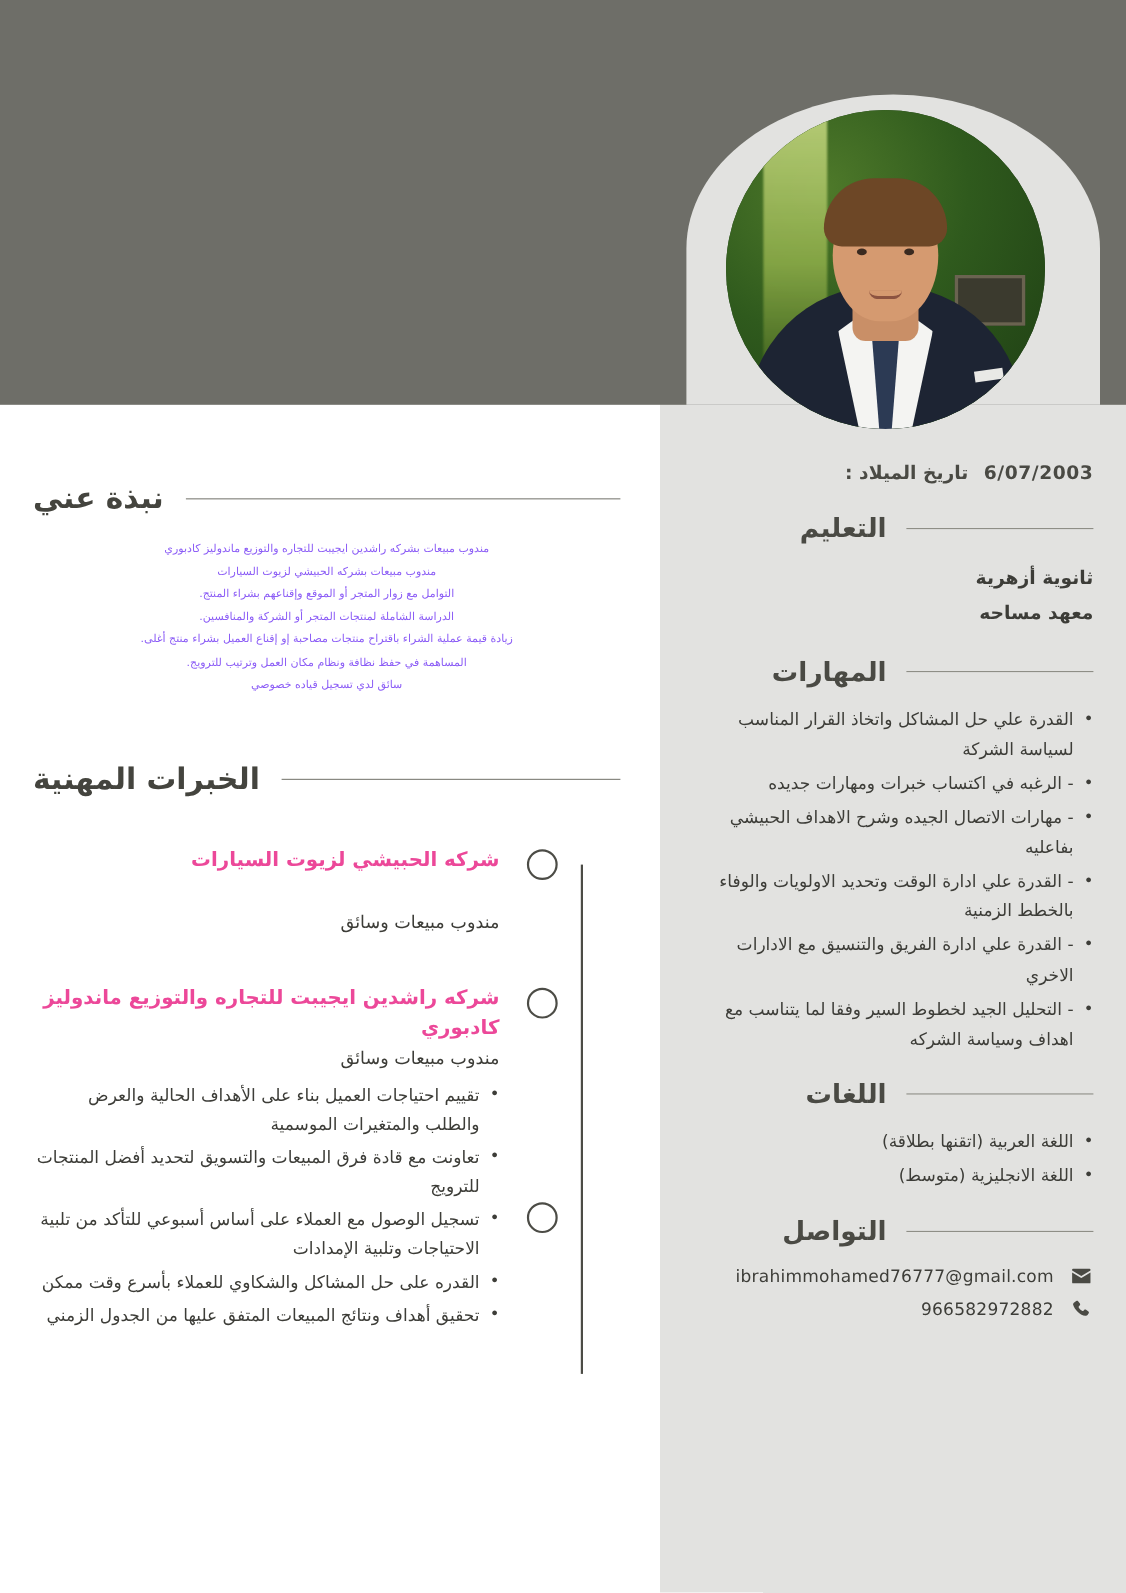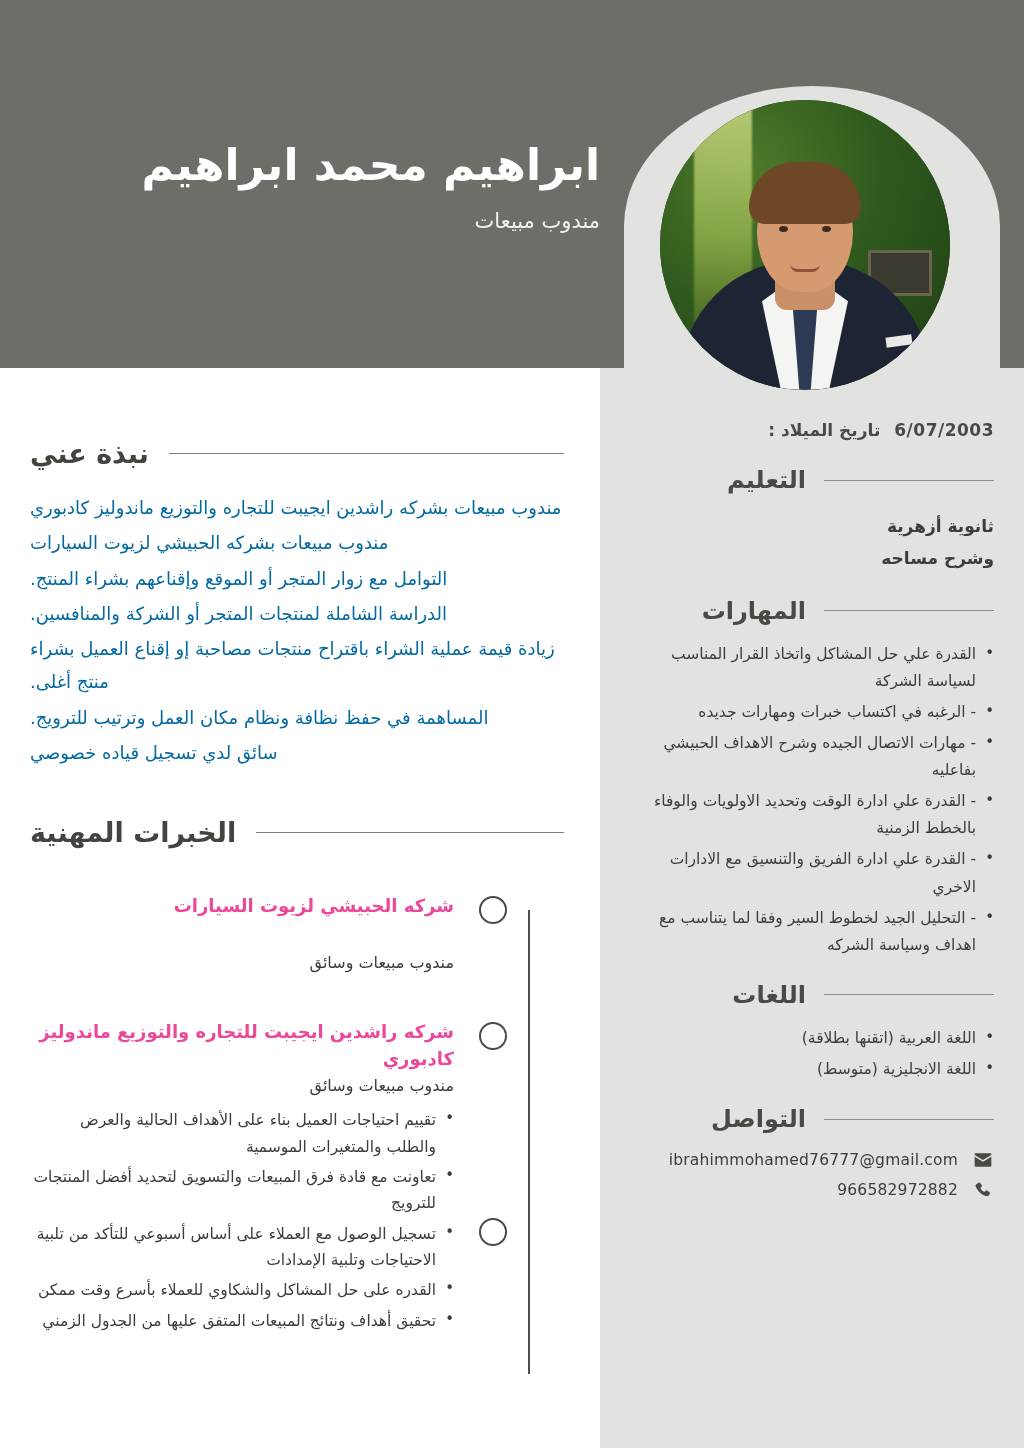--- a/index.html
+++ b/index.html
@@ -290,24 +290,24 @@
     white-space: nowrap;
   }
   .l-sec-head .rule {
     flex: 1;
     height: 1px;
     background: #7d7d75;
   }
 
   .about {
     padding: 22px 36px 0 30px;
-    font-size: 18px;
+    font-size: 10px;
     line-height: 1.85;
-    text-align: left;
-    color: #0369a1;
+    text-align: center;
+    color: #8b5cf6;
   }
   .about p { margin-bottom: 2px; }
 
   
   .timeline {
     position: relative;
     margin-top: 44px;
     padding: 0 36px 40px 30px;
   }
   .tl-line {
@@ -356,24 +356,20 @@
 </style>
 </head>
 <body>
 
 <div class="page">
 
   <div class="right-col"></div>
   <div class="header-band"></div>
   <div class="arch"></div>
 
-  <div class="header-text">
-    <div class="name">ابراهيم محمد ابراهيم</div>
-    <div class="job-title">مندوب مبيعات</div>
-  </div>
 
   <div class="photo-wrap">
     <div class="ph-bg"></div>
     <div class="ph-light"></div>
     <div class="ph-frame"></div>
     <div class="ph-suit"></div>
     <div class="ph-shirt"></div>
     <div class="ph-tie"></div>
     <div class="ph-pocket"></div>
     <div class="ph-neck"></div>
@@ -389,21 +385,21 @@
     <div class="dob-row">
       <span class="val">6/07/2003</span>
       <span class="lbl">تاريخ الميلاد  :</span>
     </div>
 
     <div class="sec-head">
       <span class="rule"></span>
       <h2>التعليم</h2>
     </div>
     <div class="edu-line">ثانوية أزهرية</div>
-    <div class="edu-line">وشرح مساحه</div>
+    <div class="edu-line">معهد مساحه</div>
 
     <div class="sec-head">
       <span class="rule"></span>
       <h2>المهارات</h2>
     </div>
     <ul class="bullets">
       <li>القدرة علي حل المشاكل واتخاذ القرار المناسب لسياسة الشركة</li>
       <li>- الرغبه في اكتساب خبرات ومهارات جديده</li>
       <li>- مهارات الاتصال الجيده وشرح الاهداف الحبيشي بفاعليه</li>
       <li>- القدرة علي ادارة الوقت وتحديد الاولويات والوفاء بالخطط الزمنية</li>
@@ -454,21 +450,21 @@
     <div class="about">
       <p>مندوب مبيعات بشركه راشدين ايجيبت للتجاره والتوزيع ماندوليز كادبوري</p>
       <p>مندوب مبيعات بشركه الحبيشي لزيوت السيارات</p>
       <p>التوامل مع زوار المتجر أو الموقع وإقناعهم بشراء المنتج.</p>
       <p>الدراسة الشاملة لمنتجات المتجر أو الشركة والمنافسين.</p>
       <p>زيادة قيمة عملية الشراء باقتراح منتجات مصاحبة إو إقناع العميل بشراء منتج أغلى.</p>
       <p>المساهمة في حفظ نظافة ونظام مكان العمل وترتيب للترويج.</p>
       <p>سائق لدي تسجيل قياده خصوصي</p>
     </div>
 
-    <div class="l-sec-head" style="margin-top:48px">
+    <div class="l-sec-head" style="margin-top:60px">
       <span class="rule"></span>
       <h2>الخبرات المهنية</h2>
     </div>
 
     <div class="timeline">
       <div class="tl-line"></div>
 
       <div class="tl-item">
         <span class="tl-dot"></span>
         <div class="tl-body">

